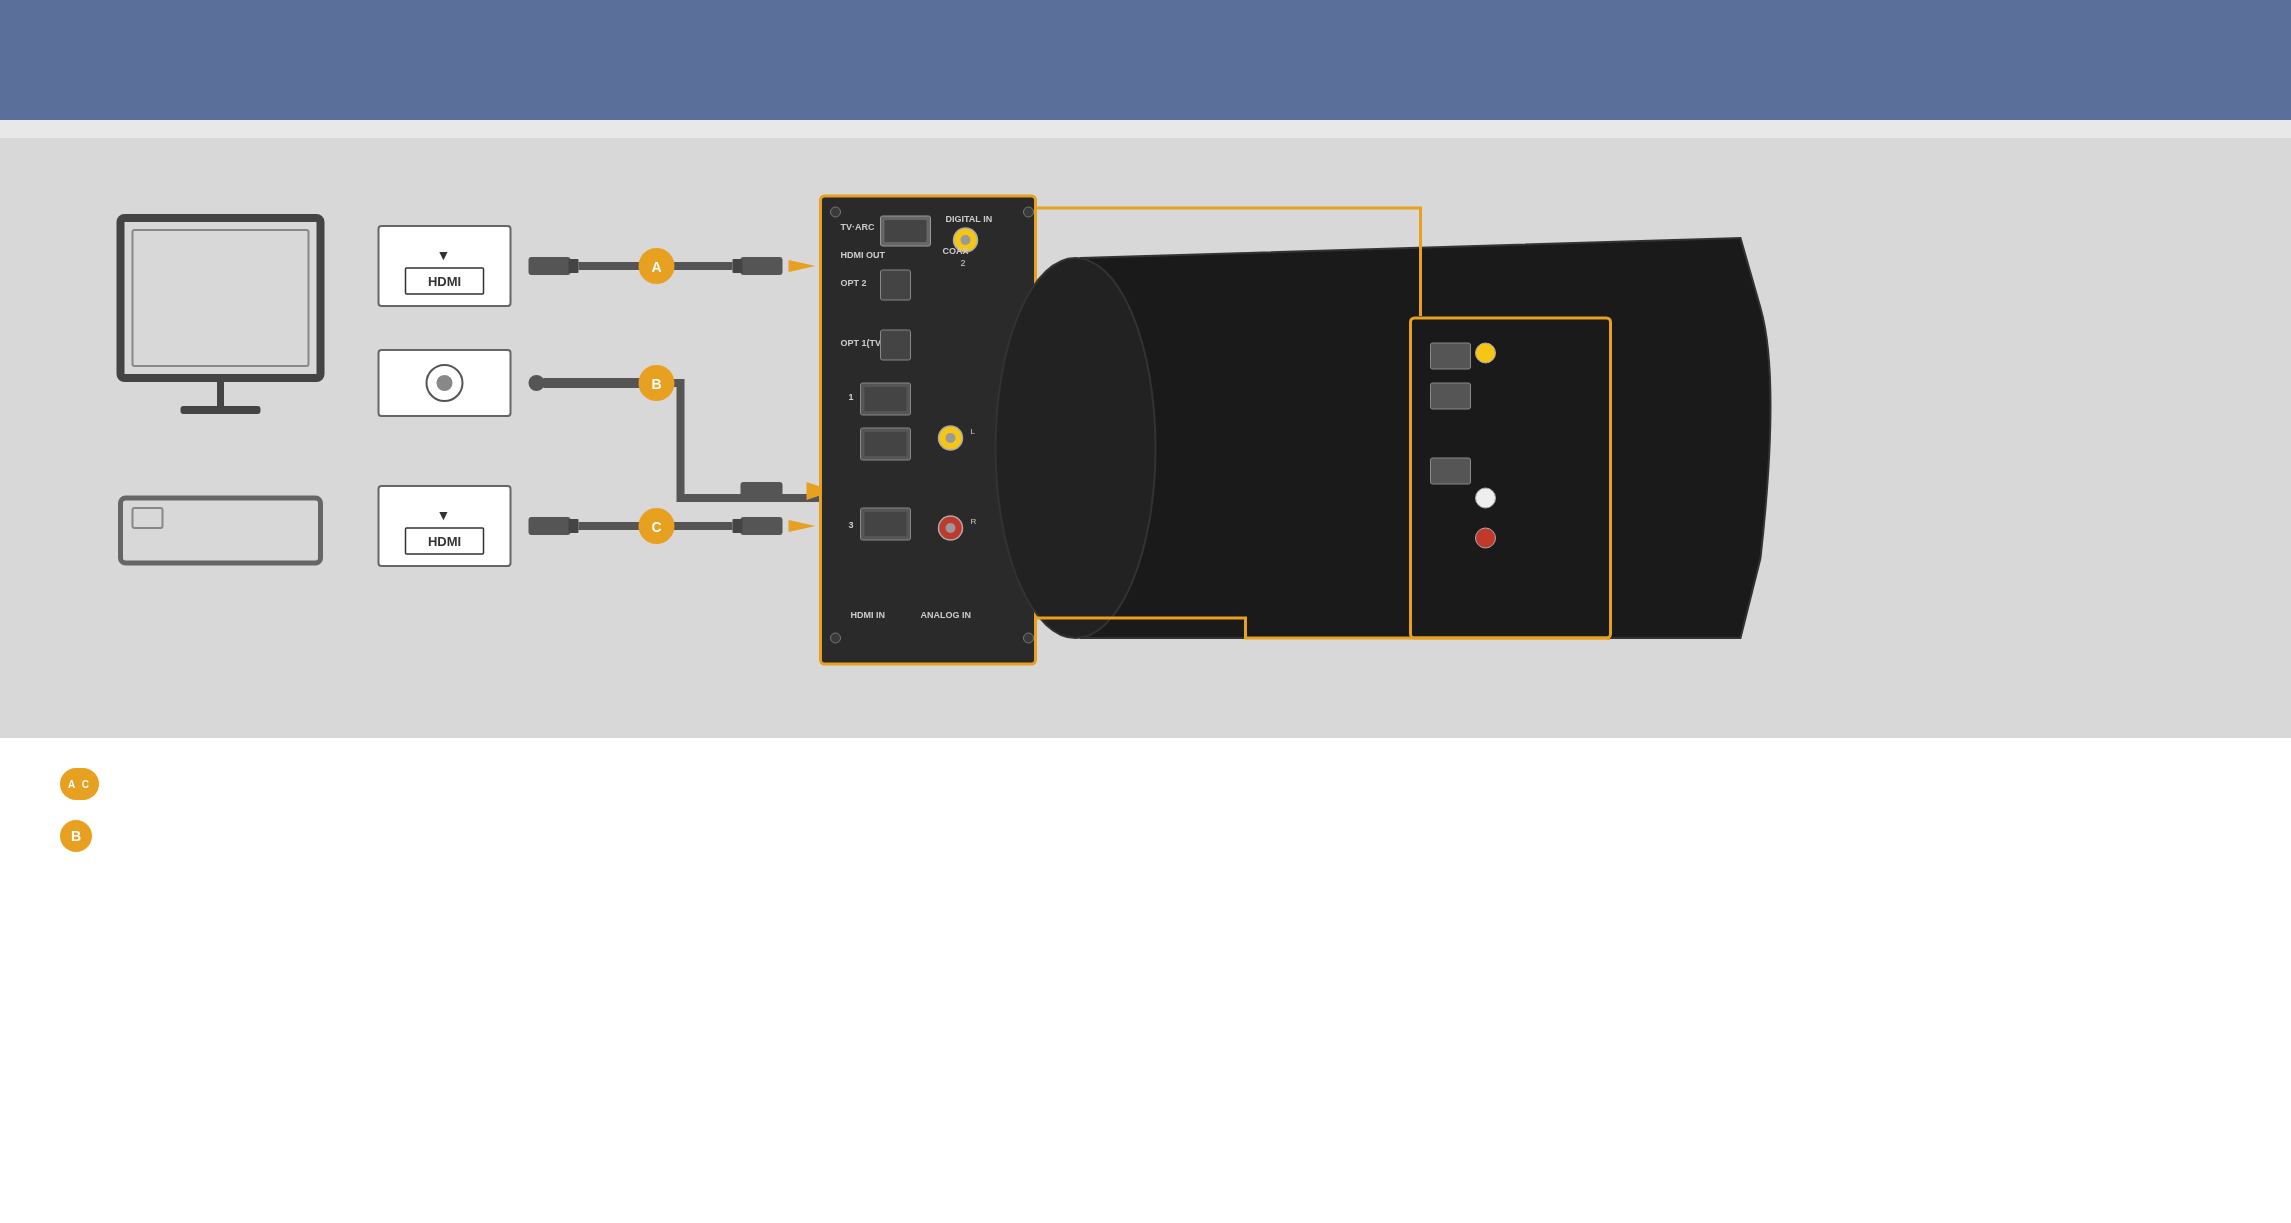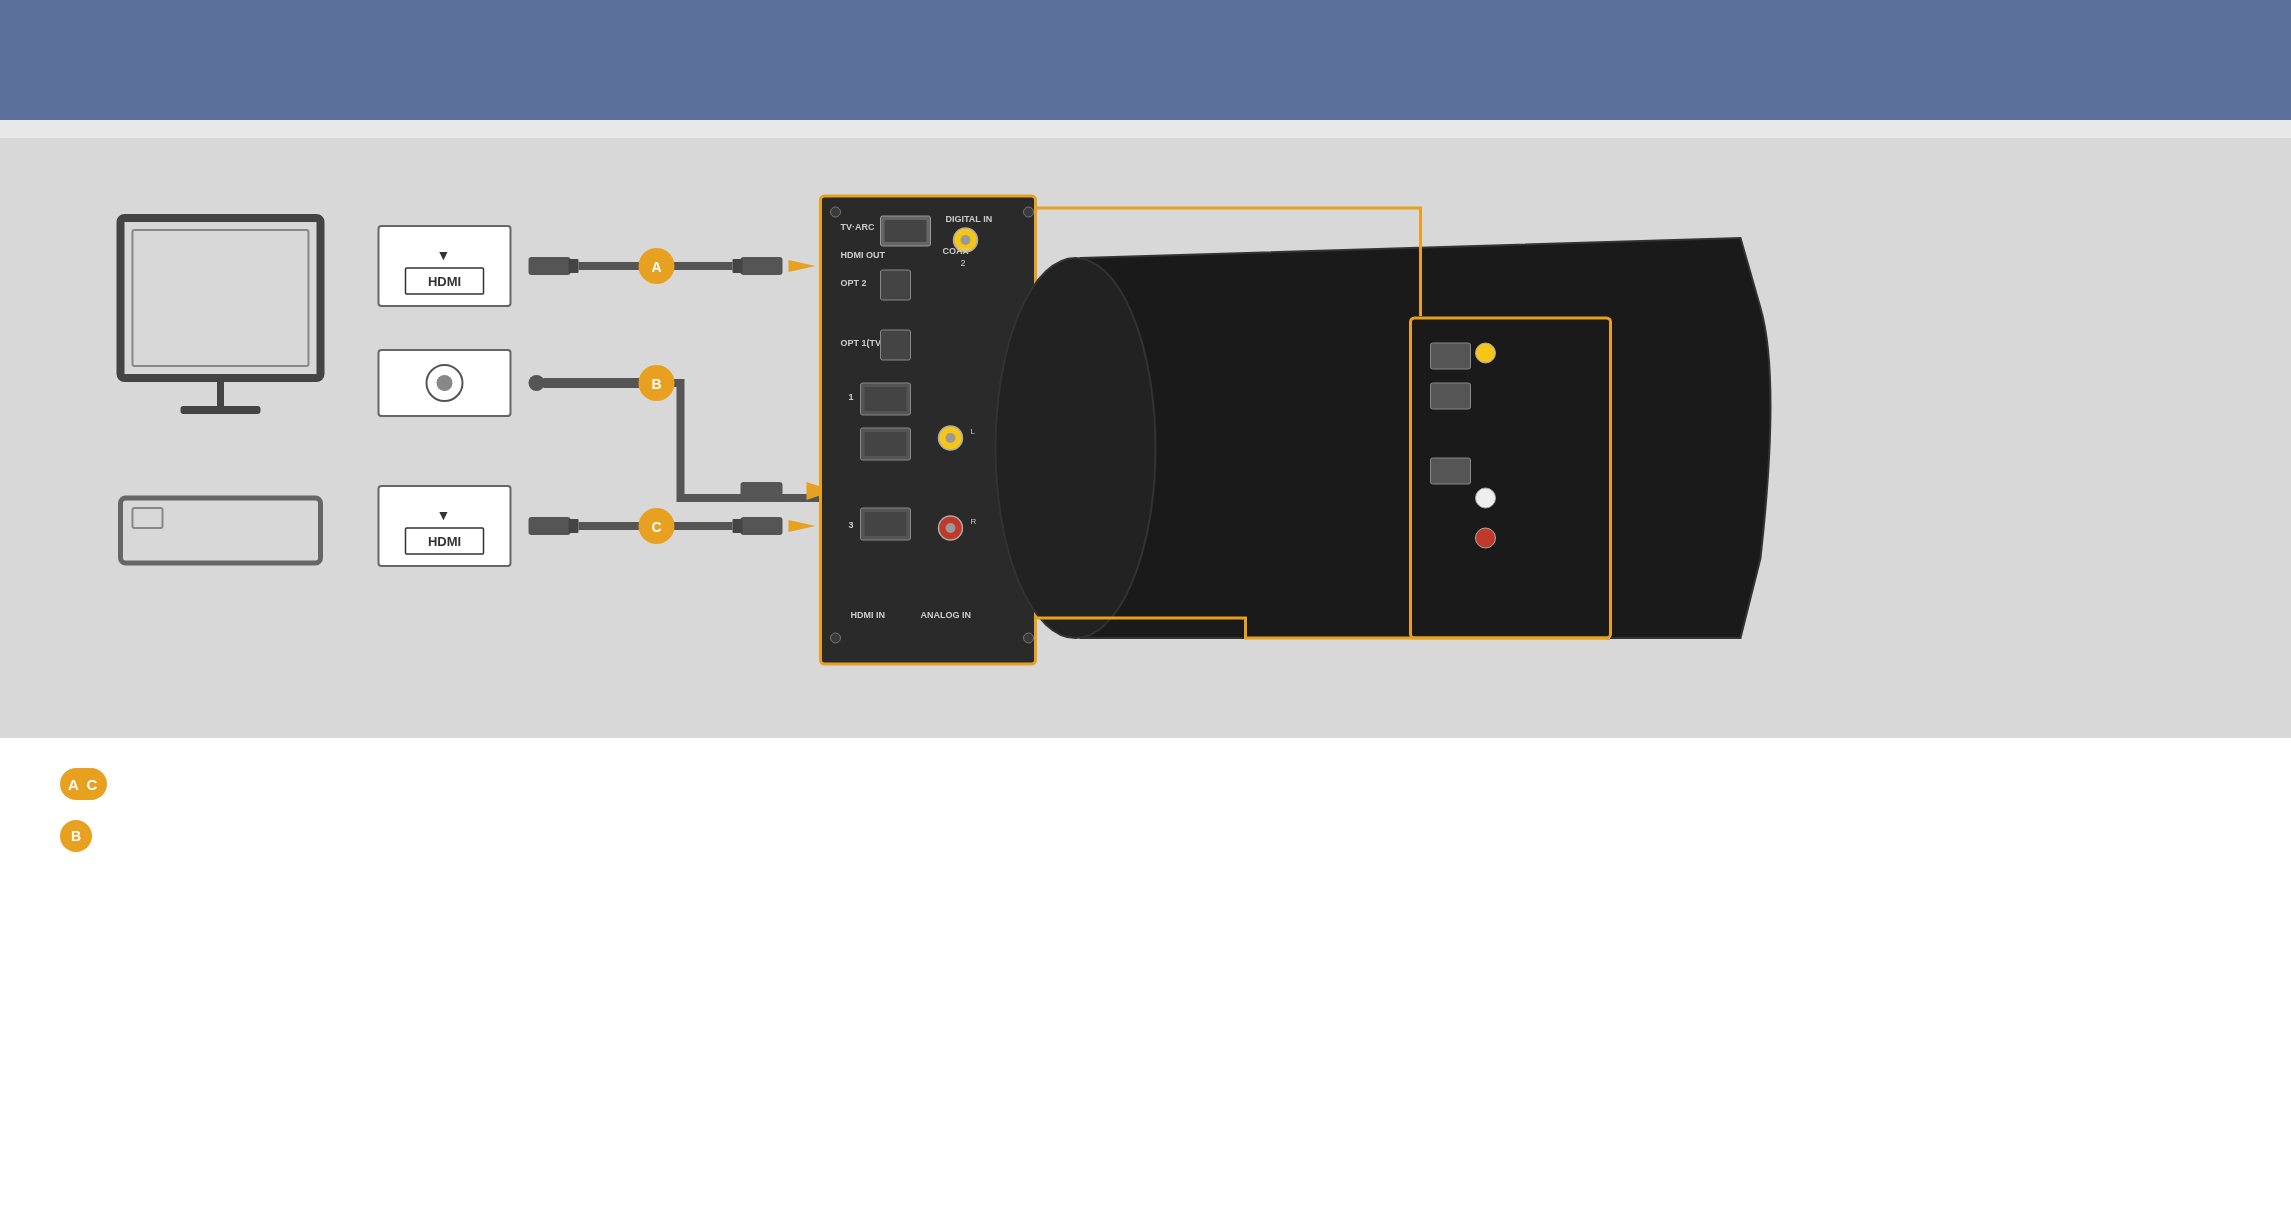--- a/index.html
+++ b/index.html
@@ -259,20 +259,20 @@
       <path d="M975,440 L1185,440 L1185,460 L1548,460 L1548,462" fill="none" stroke="#e8a020" stroke-width="3"></path>
 
     </svg>
 
   </div>
 </div>
 
 <div class="bottom-area">
 
   <div class="legend-row">
-    <span class="badge" style="width:auto; padding:16px 8px; border-radius:20px; font-size:15px; letter-spacing:2px;">A C</span>
+    <span class="badge" style="width:auto; padding:16px 8px; border-radius:20px; font-size:10px; letter-spacing:2px;">A C</span>
   </div>
 
   <div class="legend-row">
     <span class="badge">B</span>
   </div>
 
 </div>
 
 </body></html>

